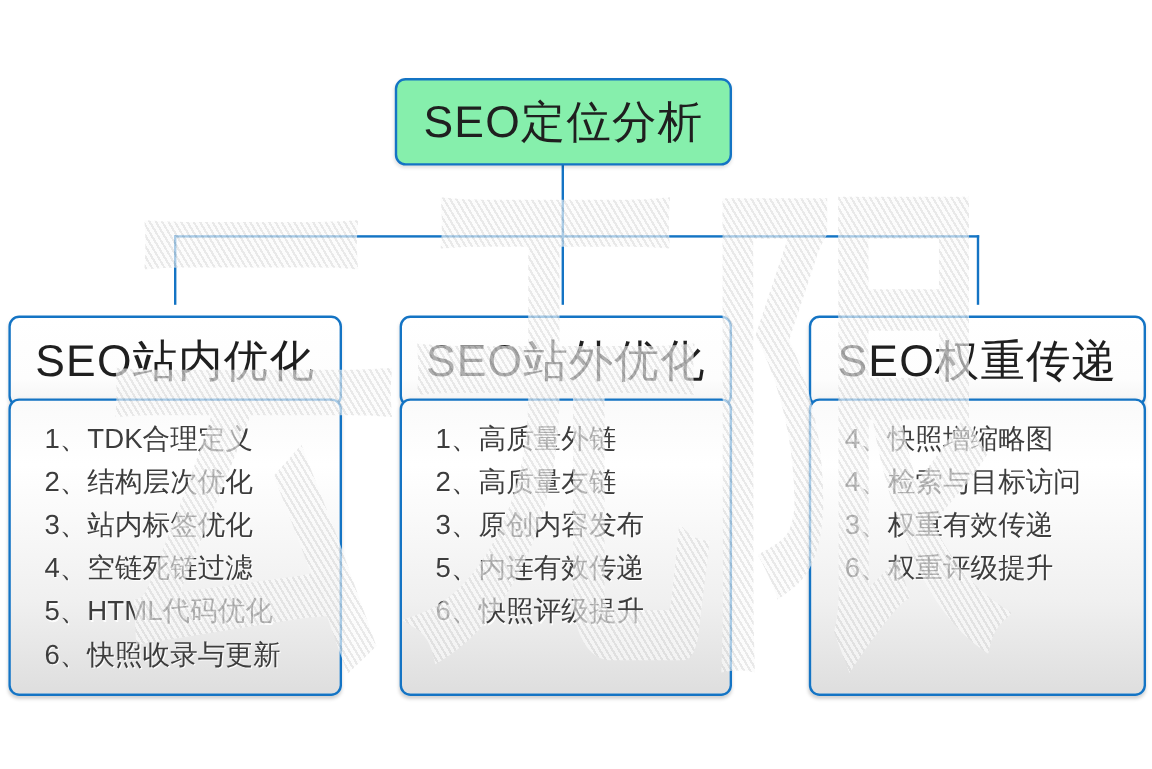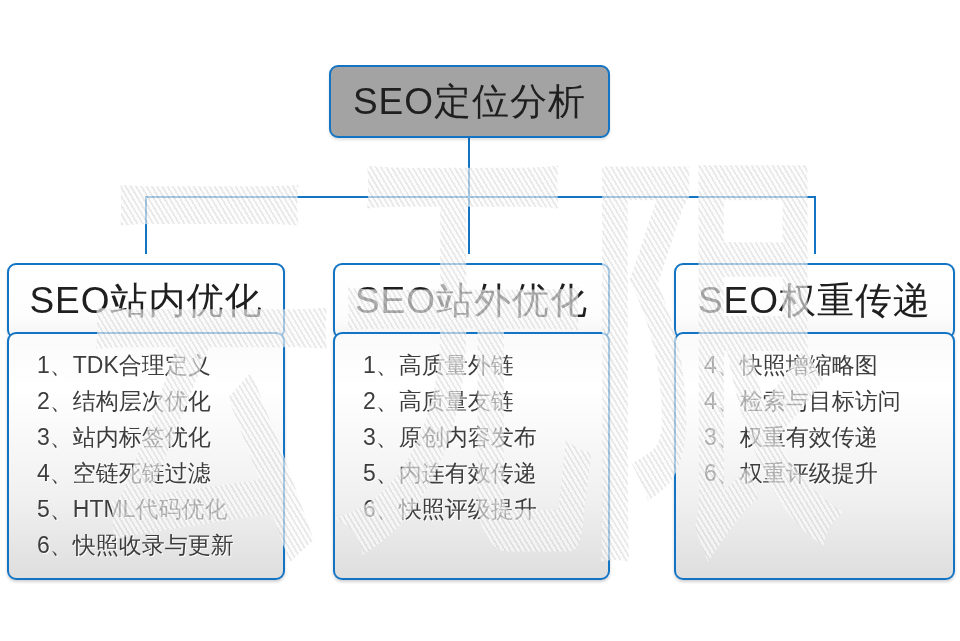--- a/index.html
+++ b/index.html
@@ -54,21 +54,21 @@
   #line-drop-left  { left: 145px; top: 196px; height: 58px; }
   #line-drop-mid   { left: 468px; top: 196px; height: 58px; }
   #line-drop-right { left: 814px; top: 196px; height: 58px; }
 
   
   .node {
     position: absolute;
     box-sizing: border-box;
     border: 2px solid var(--border-blue, #1474c4);
     border-radius: 9px;
-    background: #a3a3a3;
+    background: #86efac;
     z-index: 2;
   }
   .root-node {
     left: 329px; top: 65px;
     width: 281px; height: 73px;
     display: flex; align-items: center; justify-content: center;
     box-shadow: 0 2px 3px rgba(0,0,0,0.12);
   }
   .root-title {
     font-size: 37px;

